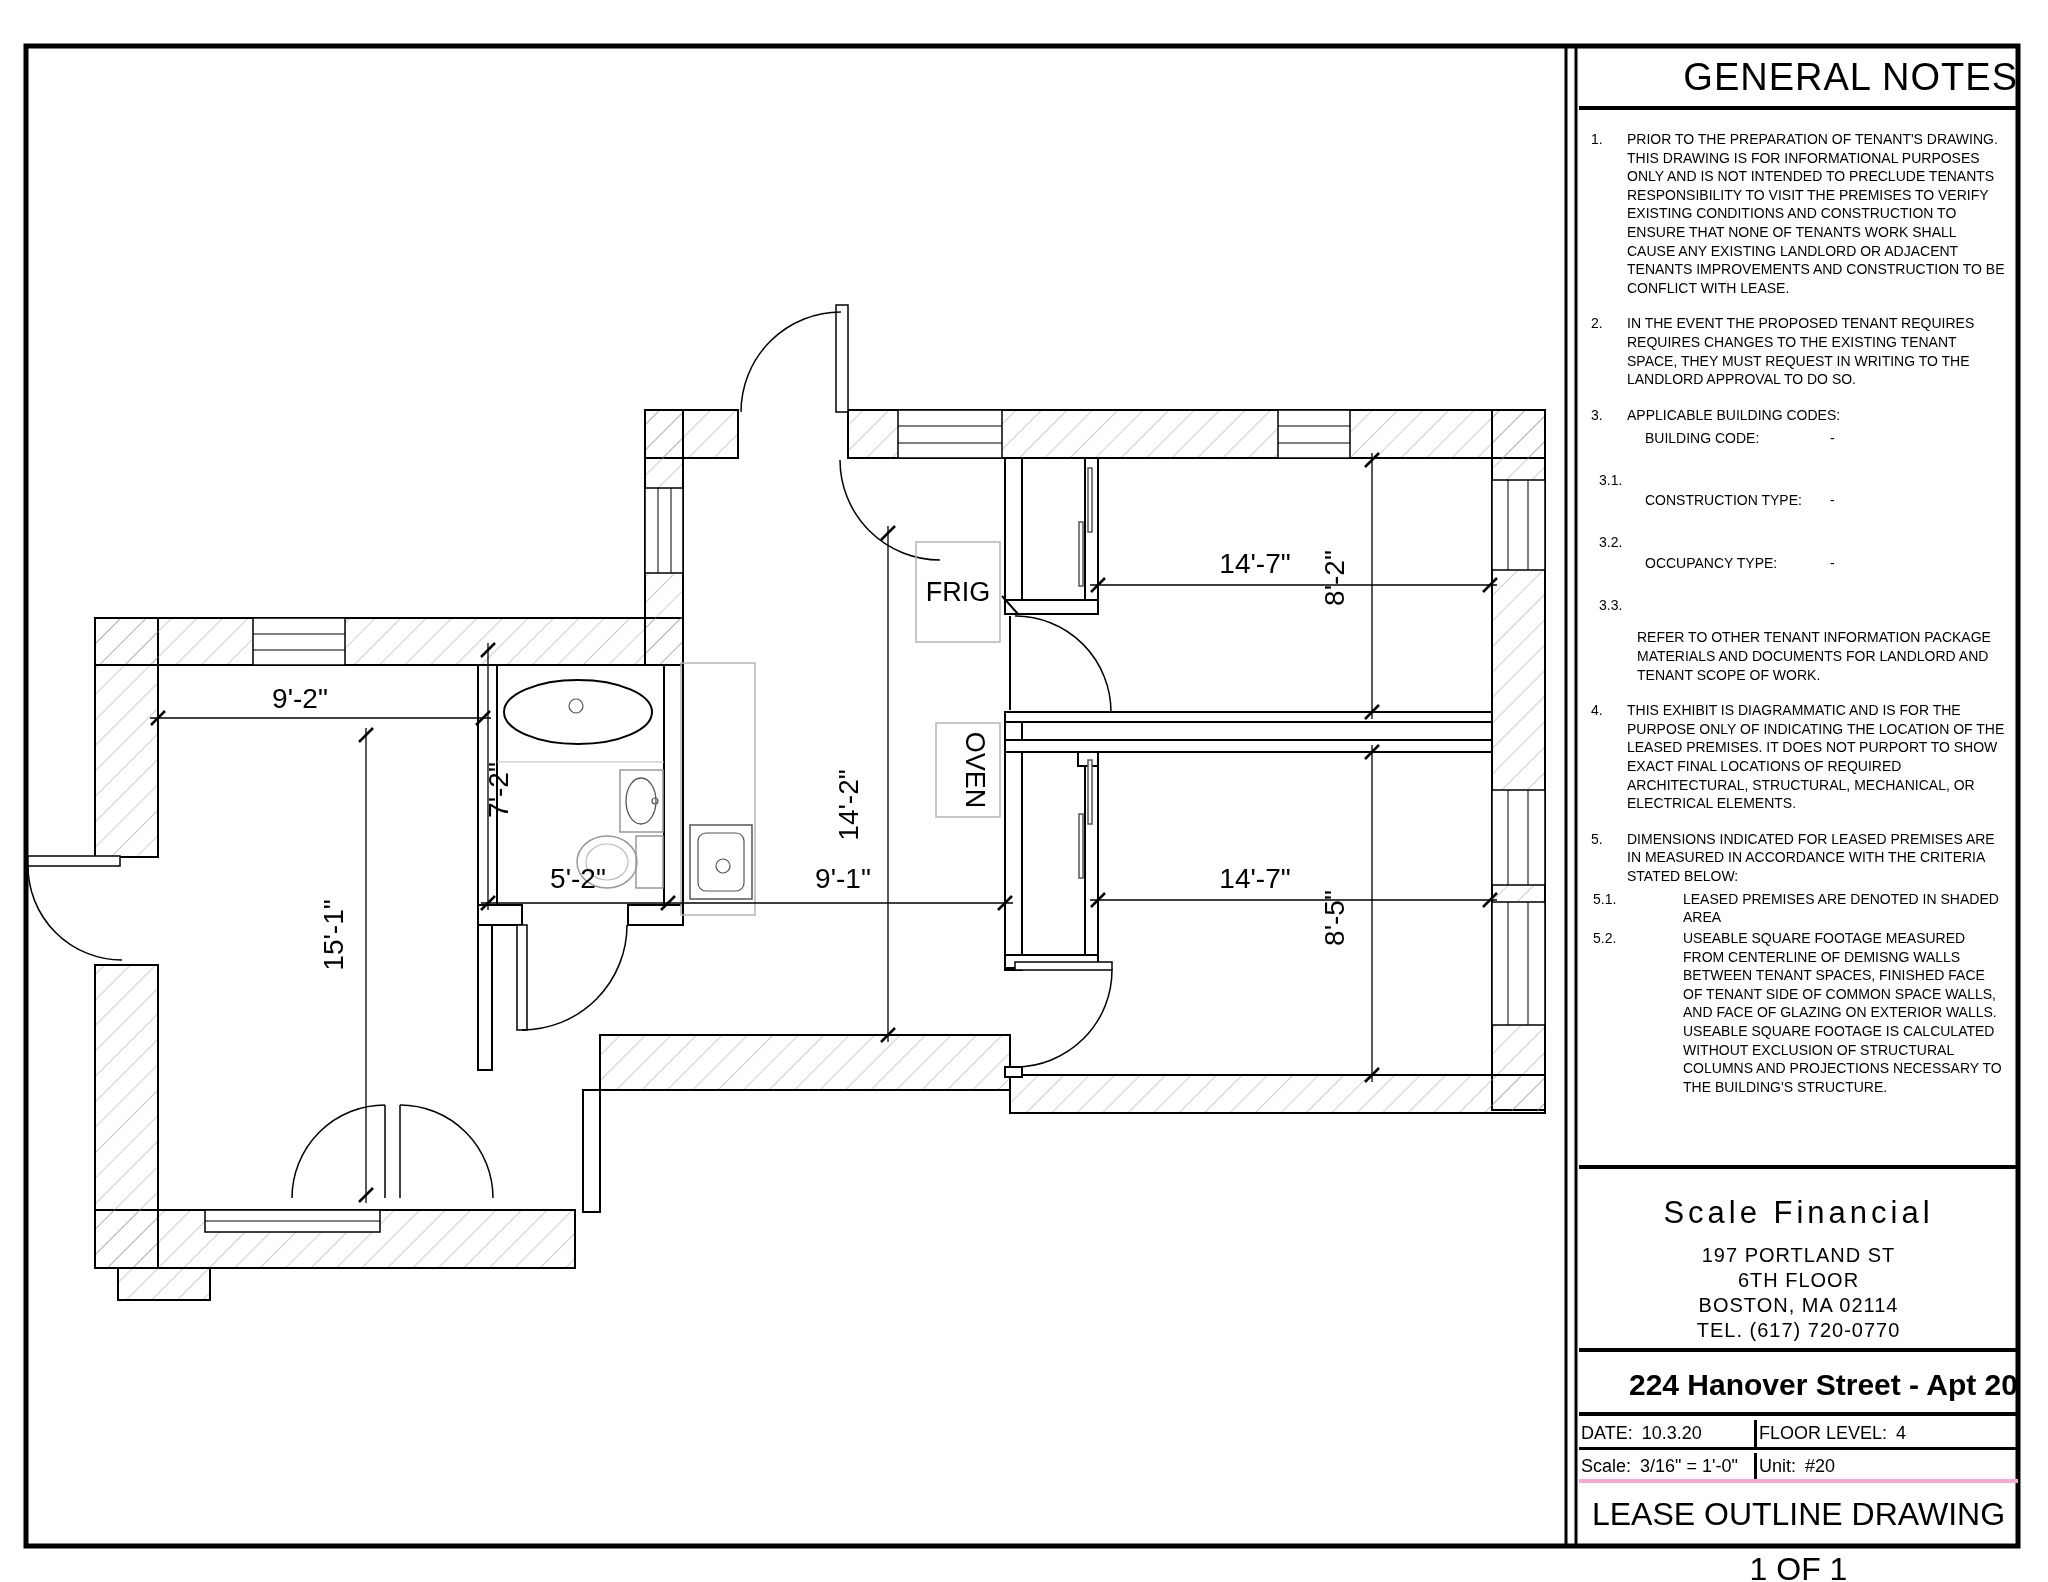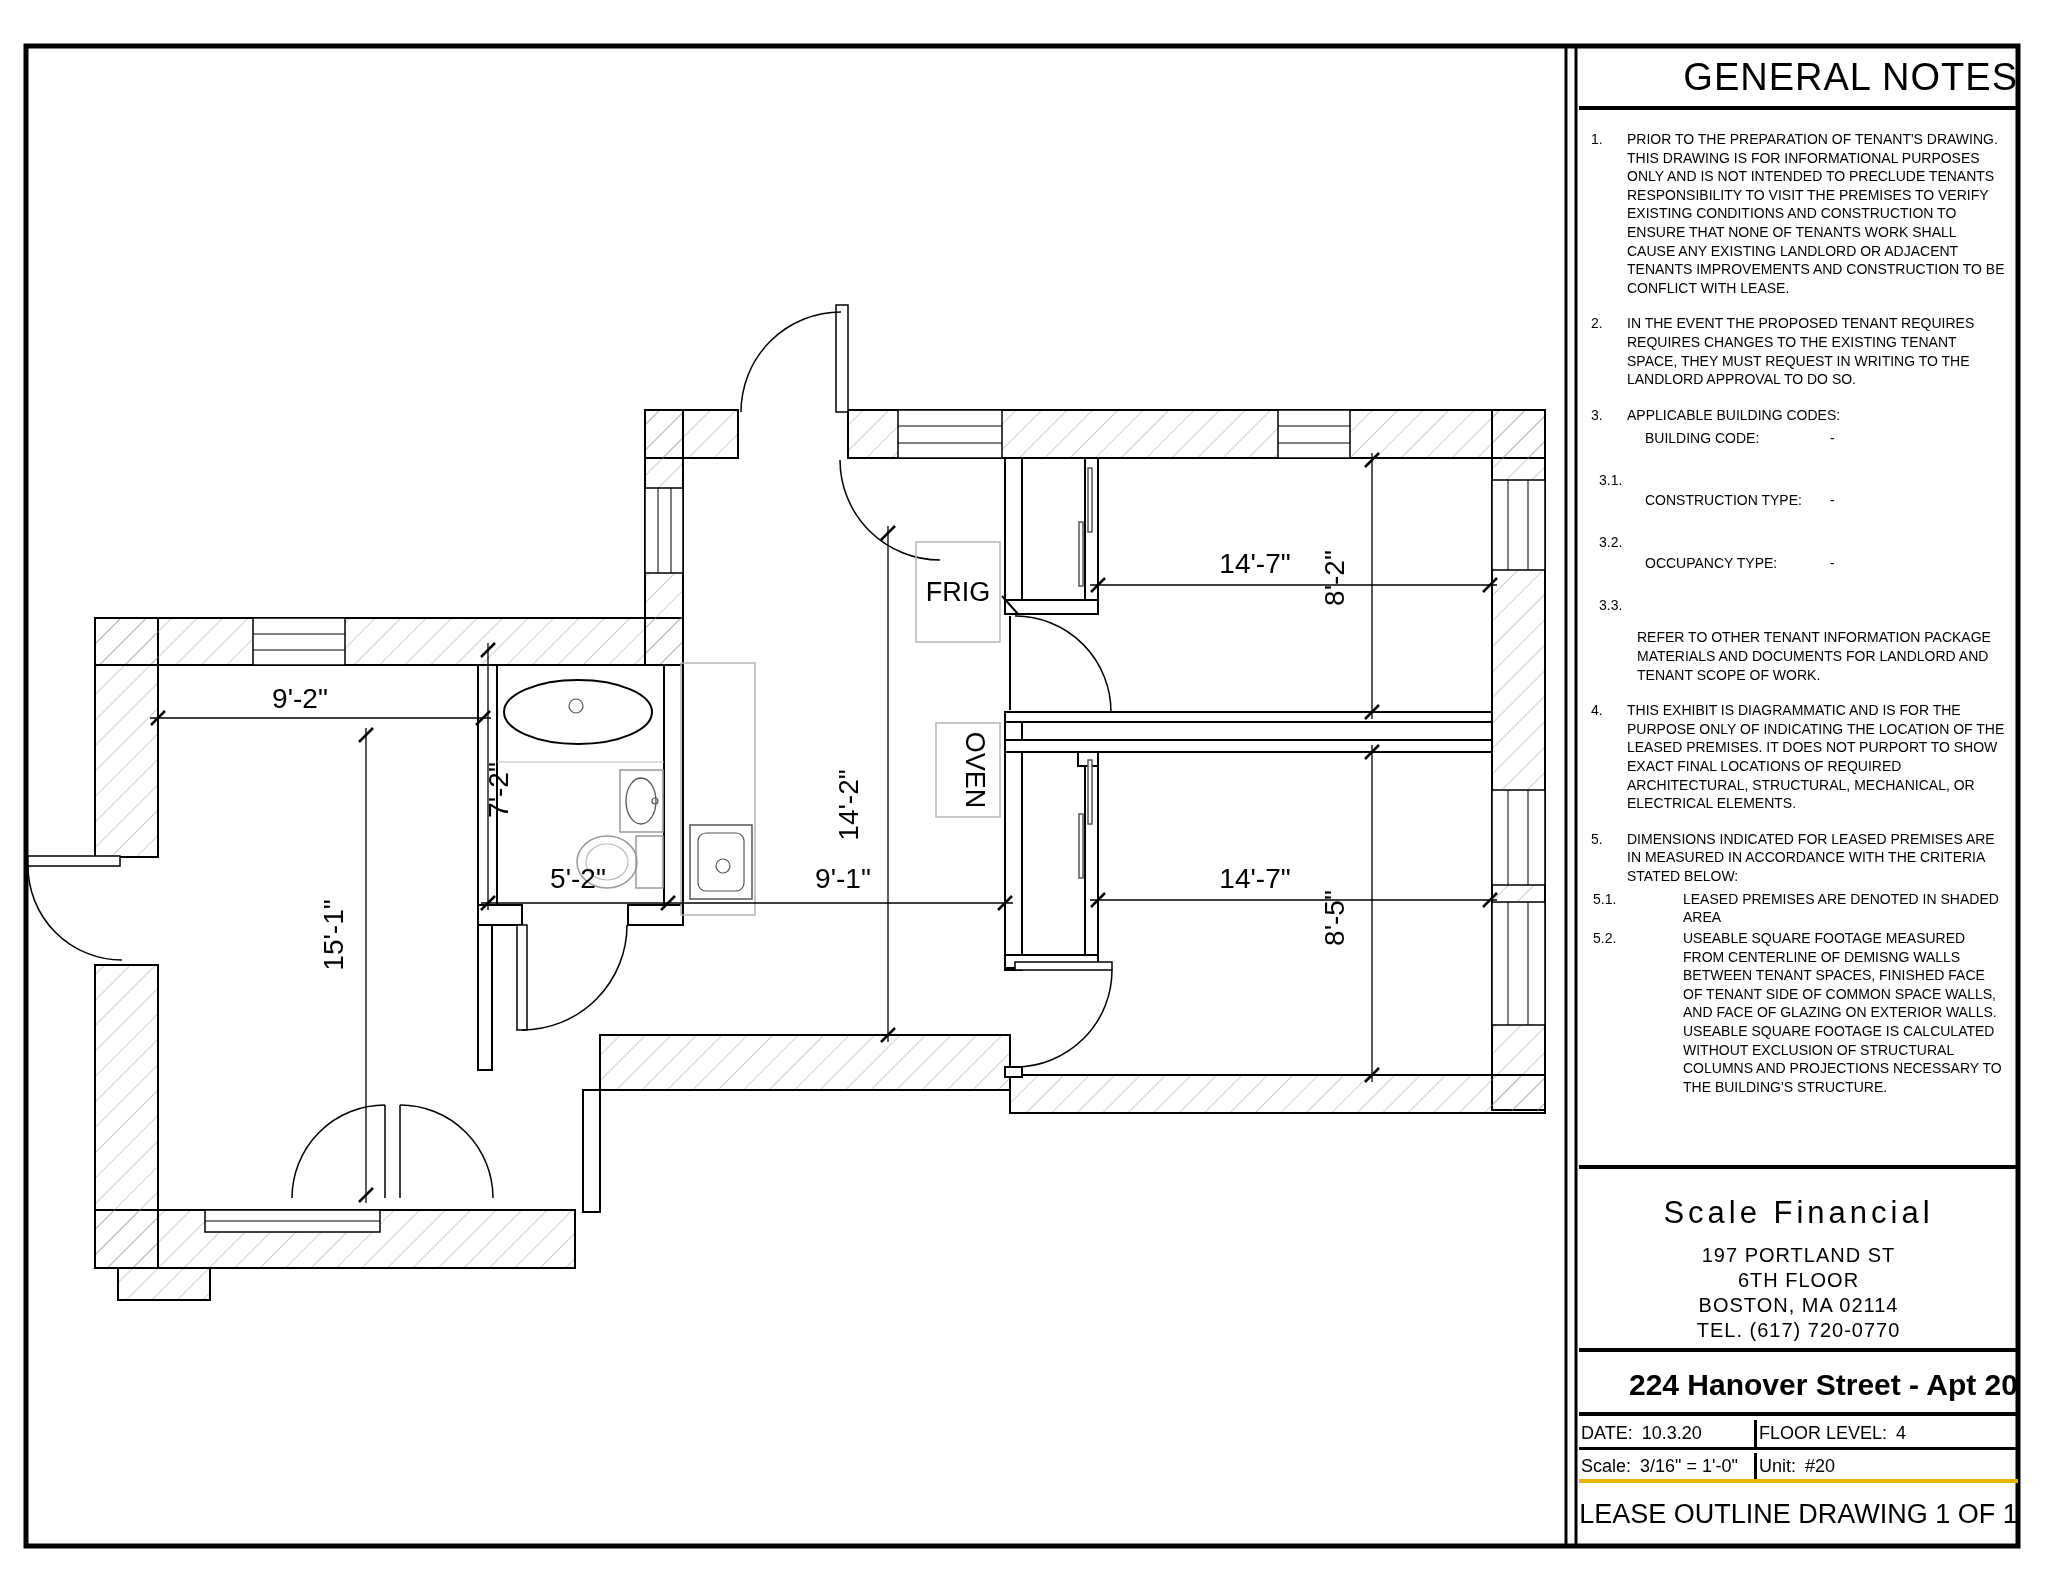--- a/index.html
+++ b/index.html
@@ -21,26 +21,26 @@
   .sub5{display:flex;margin:0 0 2px 6px;gap:40px;}
   .sub5 .snum{width:50px;flex:none;}
   .sub5 .stxt{flex:1;}
   #firm{top:1165px;height:187px;border-top:4px solid #000;border-bottom:4px solid #000;text-align:center;}
   #firm .fname{margin-top:26px;font-size:31px;letter-spacing:4px;}
   #firm .faddr{margin-top:12px;font-size:20px;line-height:25px;letter-spacing:1px;}
   #project{top:1356px;height:60px;border-bottom:4px solid #000;text-align:right;
            font-size:30px;font-weight:bold;line-height:58px;}
   .tb-row{display:flex;font-size:18px;}
   #row1{top:1420px;height:30px;border-bottom:3px solid #000;}
-  #row2{top:1453px;height:30px;border-bottom:4px solid #eab308;}
+  #row2{top:1453px;height:30px;border-bottom:4px solid #f9a8d4;}
   .tb-cell{box-sizing:border-box;padding-left:2px;display:flex;align-items:center;}
   .tb-cell.c1{width:178px;border-right:3px solid #000;flex:none;}
   .tb-cell.c2{flex:1;}
   .tb-cell .lab{margin-right:9px;}
-  #drawing-title{top:1487px;height:57px;text-align:center;font-size:27px;line-height:55px;}
+  #drawing-title{top:1487px;height:57px;text-align:center;font-size:32px;line-height:55px;}
 </style>
 </head>
 <body>
 
 <div class="sheet">
 
 <svg width="2048" height="1582" viewBox="0 0 2048 1582">
   <defs>
     <pattern id="hatch" width="18" height="18" patternUnits="userSpaceOnUse" patternTransform="rotate(45)">
       <line x1="0" y1="0" x2="0" y2="18" stroke="#9c9c9c" stroke-width="1"></line>

